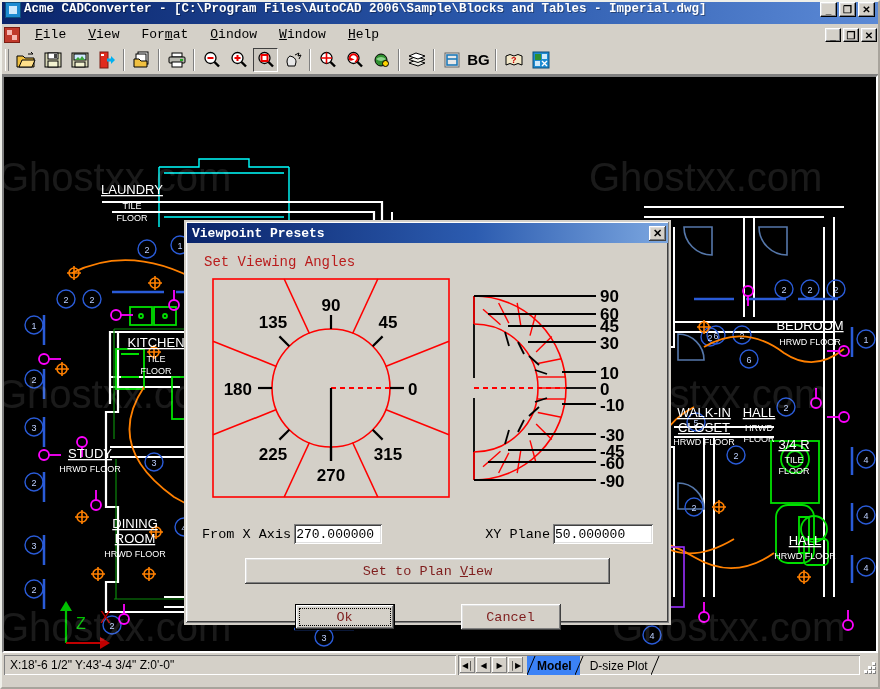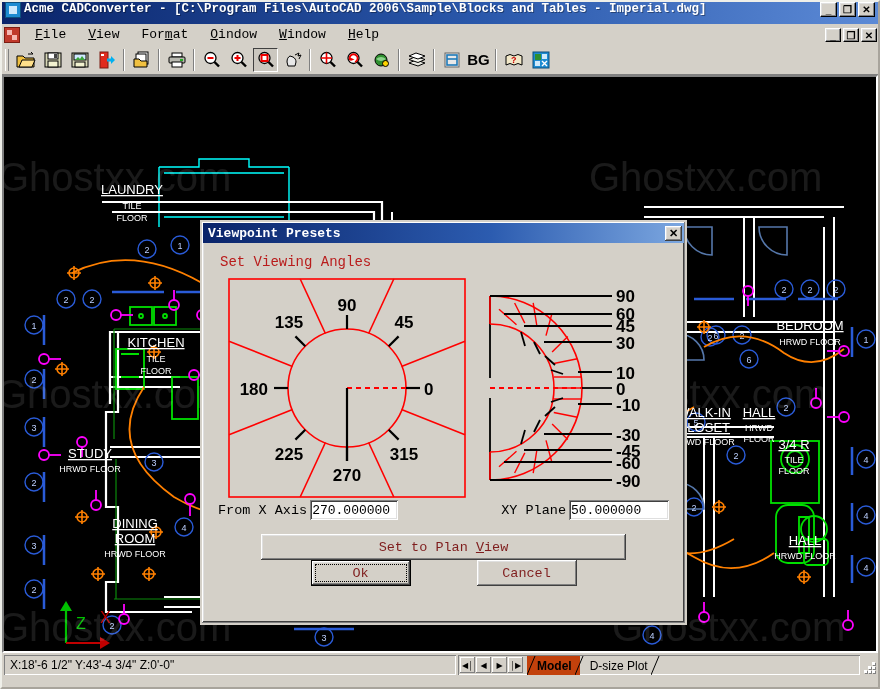--- a/index.html
+++ b/index.html
@@ -146,21 +146,21 @@
     font-weight: 400;
     color: rgba(255,255,255,0.10);
     pointer-events: none;
     white-space: nowrap;
     letter-spacing: 0px;
   }
 
   
   .dialog {
     position: absolute;
-    left: 196px; top: 143px;
+    left: 180px; top: 143px;
     width: 487px; height: 405px;
     background: #d4d0c8;
     border: 2px solid #d4d0c8;
     box-shadow: inset -1px -1px 0 #808080, inset 1px 1px 0 #fff,
                 inset -2px -2px 0 #404040, inset 2px 2px 0 #dfdfdf;
     z-index: 40;
   }
   .dlg-title {
     height: 20px; margin: 1px;
     display: flex; align-items: center;
@@ -185,21 +185,21 @@
     font-family: "Liberation Mono", monospace;
     font-size: 14px; color: #b91c1c;
     margin: 2px 0 8px 6px;
   }
   .dials { position: relative; height: 222px; }
   .dial-compass { position: absolute; left: 14px; top: 0; }
   .dial-xy { position: absolute; left: 268px; top: -4px; }
 
   .field-row {
     display: flex; align-items: center;
-    margin-top: 0; padding: 0 4px;
+    margin-top: 24px; padding: 0 4px;
     font-family: "Liberation Mono", monospace;
     font-size: 13.5px;
   }
   .field-label { white-space: nowrap; margin-right: 3px; }
   .txtbox {
     background: #fff;
     height: 20px;
     padding: 1px 2px;
     font-family: "Liberation Mono", monospace;
     font-size: 13px;
@@ -222,20 +222,21 @@
     display: flex; align-items: center; justify-content: center;
     position: relative;
   }
   .btn u { text-decoration: underline; }
   .btn-plan {
     width: 365px; height: 26px;
     margin: 14px auto 0 auto;
   }
   .btn-row {
     display: flex; justify-content: center; gap: 66px;
+    margin-top: 20px;
   }
   .btn-ok, .btn-cancel { width: 100px; height: 26px; }
   .btn-ok {
     border: 1px solid #000;
     box-shadow: inset -1px -1px 0 #404040, inset 1px 1px 0 #fff,
                 inset -2px -2px 0 #808080, inset 2px 2px 0 #dfdfdf;
   }
   .btn-ok .focusring {
     position: absolute; inset: 3px;
     border: 1px dotted #000;
@@ -274,21 +275,21 @@
   }
   .tabs { display: flex; align-items: flex-end; height: 20px; margin-left: 3px; }
   .tab {
     font-family: "Liberation Sans", sans-serif;
     font-size: 12px; color: #000;
     padding: 1px 8px 0 10px;
     height: 19px;
     display: flex; align-items: center;
     position: relative;
   }
-  .tab.active { font-weight: bold; background: #c2410c; }
+  .tab.active { font-weight: bold; background: #3b82f6; }
   .tab .slash-l, .tab .slash-r {
     position: absolute; top: 0; width: 9px; height: 19px;
   }
   .resizer {
     width: 14px; height: 18px; flex: 0 0 14px;
     position: relative;
   }
   .resizer span {
     position: absolute; background: #fff;
     box-shadow: 1px 1px 0 #808080;

